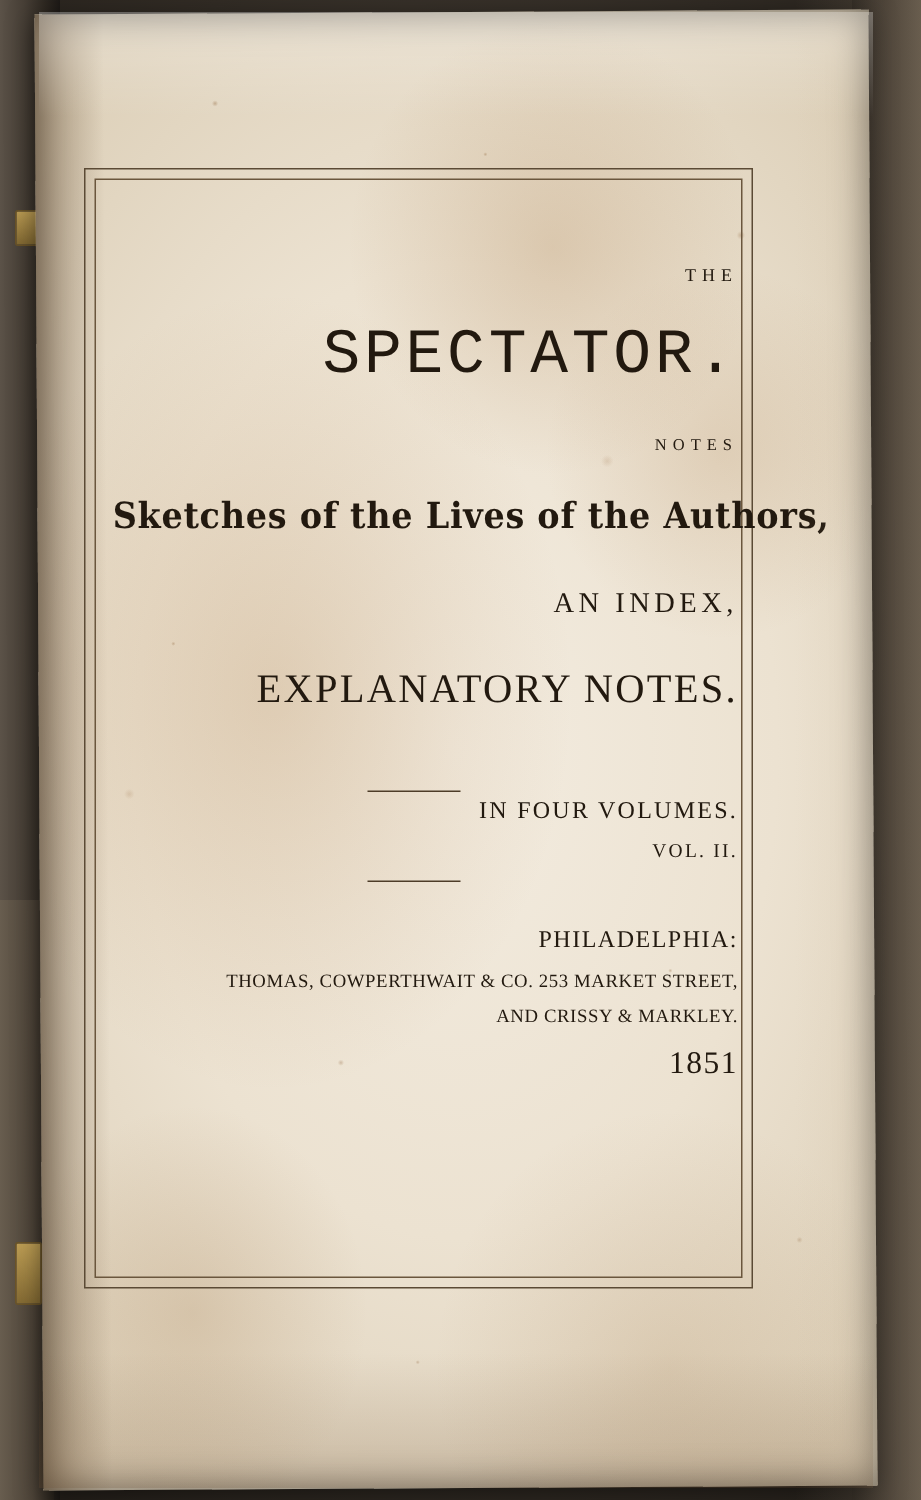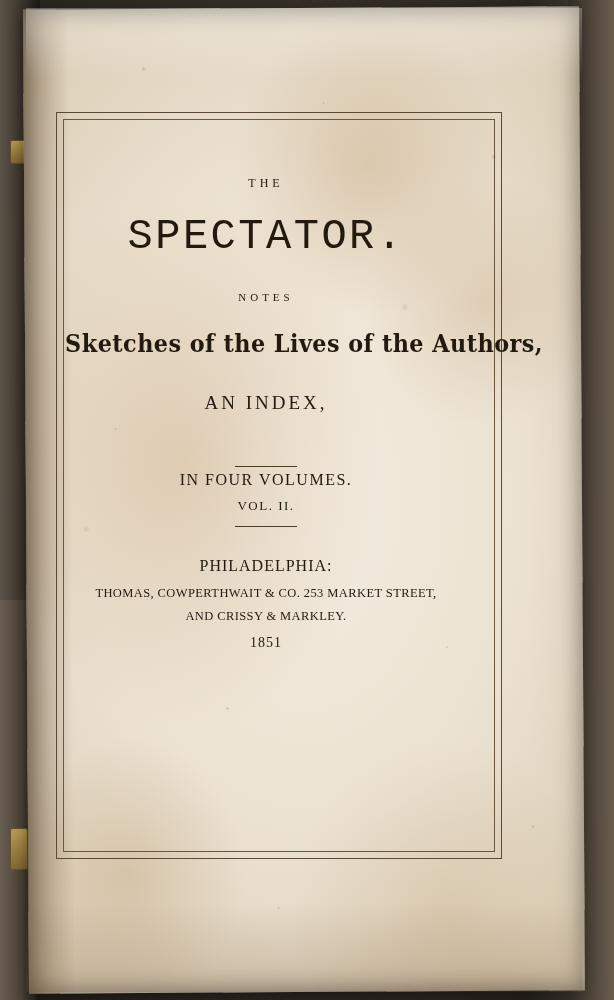--- a/index.html
+++ b/index.html
@@ -126,25 +126,25 @@
   }
   .rule-inner {
     position: absolute;
     left: 6px; top: 6px; right: 6px; bottom: 6px;
     border: 1px solid #6a563d;
   }
 
   
   .title-block {
     position: absolute;
-    left: 50px;
+    left: 60px;
     top: 118px;
     width: 432px;
     height: 733px;
-    text-align: center;
+    text-align: right;
     color: #22190f;
   }
 
   .ln { display: block; white-space: nowrap; }
 
   .the {
     margin-top: 58px;
     font-size: 12px;
     letter-spacing: 4px;
     font-family: "Liberation Serif", serif;
@@ -216,21 +216,21 @@
     font-size: 12.5px;
     letter-spacing: .4px;
   }
   .pub2 {
     margin-top: 8px;
     font-size: 12.5px;
     letter-spacing: .4px;
   }
   .year {
     margin-top: 11px;
-    font-size: 14px;
+    font-size: 21px;
     letter-spacing: 1px;
   }
 
   
   .top-glare {
     position: absolute;
     left: 26px; top: 8px;
     width: 556px; height: 70px;
     background: linear-gradient(180deg, rgba(255,255,255,.30), rgba(255,255,255,0));
     pointer-events: none;
@@ -265,20 +265,21 @@
   <div class="rule-outer">
     <div class="rule-inner"></div>
   </div>
 
   <div class="title-block">
     <span class="ln the">THE</span>
     <span class="ln spectator">SPECTATOR.</span>
     <span class="ln with">NOTES</span>
     <span class="ln sketches">Sketches of the Lives of the Authors,</span>
     <span class="ln anindex">AN INDEX,</span>
+    <span class="ln explanatory">EXPLANATORY NOTES.</span>
 
     <div class="divider"></div>
     <span class="ln volumes">IN FOUR VOLUMES.</span>
     <span class="ln volno">VOL. II.</span>
     <div class="divider2"></div>
 
     <span class="ln city">PHILADELPHIA:</span>
     <span class="ln pub1">THOMAS, COWPERTHWAIT &amp; CO. 253 MARKET STREET,</span>
     <span class="ln pub2">AND CRISSY &amp; MARKLEY.</span>
     <span class="ln year">1851</span>

